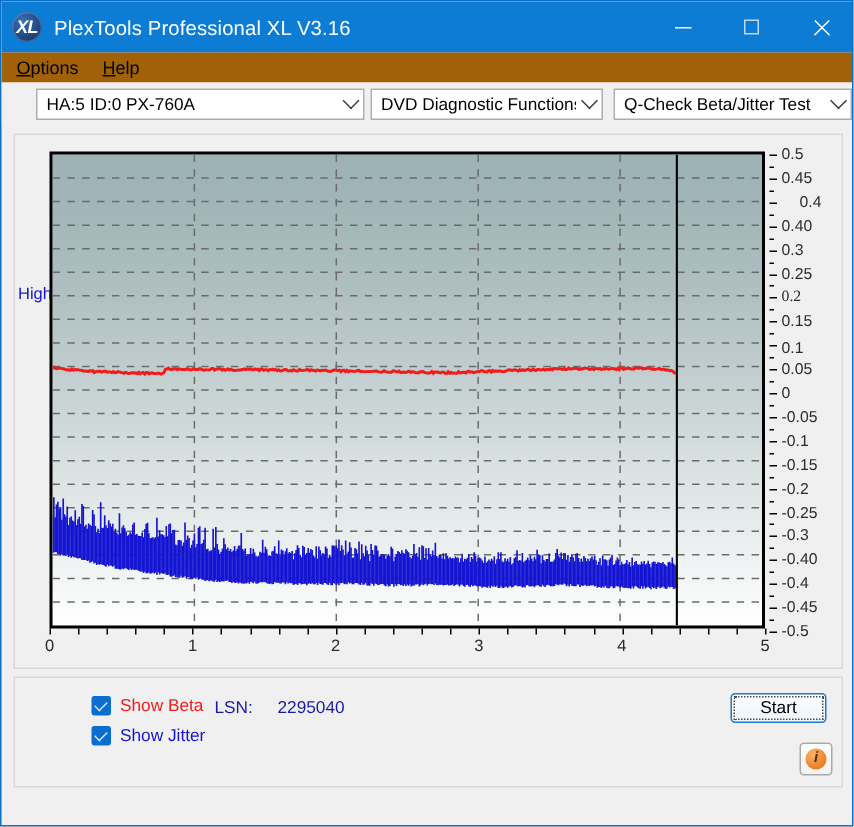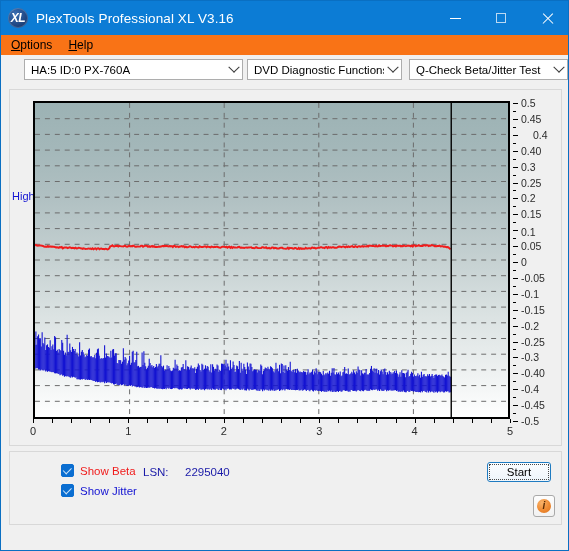--- a/index.html
+++ b/index.html
@@ -56,21 +56,21 @@
     content: ""; position: absolute; left: 0; top: 6px;
     width: 14px; height: 1.4px; background: #ffffff;
   }
   .glyph-close:before { transform: rotate(45deg); }
   .glyph-close:after  { transform: rotate(-45deg); }
 
   
   #menubar {
     position: absolute; left: 0; top: 34px;
     width: 569px; height: 20px;
-    background: #f97316;
+    background: #a16207;
     display: flex; align-items: center;
   }
   .menu-item {
     font-size: 12px; color: #000; padding: 0 8px; white-space: nowrap;
   }
   .menu-item:first-child { margin-left: 2px; }
   .uline { text-decoration: underline; }
 
   
   #toolbar {
@@ -813,21 +813,21 @@
           <div class="ytick" style="top: 17.9px;">0.45</div>
           <div class="ytickmark" style="top: 33.8px;"></div>
           <div class="ytick" style="top: 33.8px; padding-left: 12px;">0.4</div>
           <div class="ytickmark" style="top: 49.7px;"></div>
           <div class="ytick" style="top: 49.7px;">0.40</div>
           <div class="ytickmark" style="top: 65.6px;"></div>
           <div class="ytick" style="top: 65.6px;">0.3</div>
           <div class="ytickmark" style="top: 81.5px;"></div>
           <div class="ytick" style="top: 81.5px;">0.25</div>
           <div class="ytickmark" style="top: 97.4px;"></div>
-          <div class="ytick" style="top: 97.4px;">0.2</div>
+          <div class="ytick" style="top: 97.4px; font-family: Liberation Serif, serif;">0.2</div>
           <div class="ytickmark" style="top: 113.3px;"></div>
           <div class="ytick" style="top: 113.3px;">0.15</div>
           <div class="ytickmark" style="top: 129.2px;"></div>
           <div class="ytick" style="top: 131px;">0.1</div>
           <div class="ytickmark" style="top: 145.1px;"></div>
           <div class="ytick" style="top: 145.1px;">0.05</div>
           <div class="ytickmark" style="top: 161px;"></div>
           <div class="ytick" style="top: 161px;">0</div>
           <div class="ytickmark" style="top: 176.9px;"></div>
           <div class="ytick" style="top: 176.9px;">-0.05</div>

